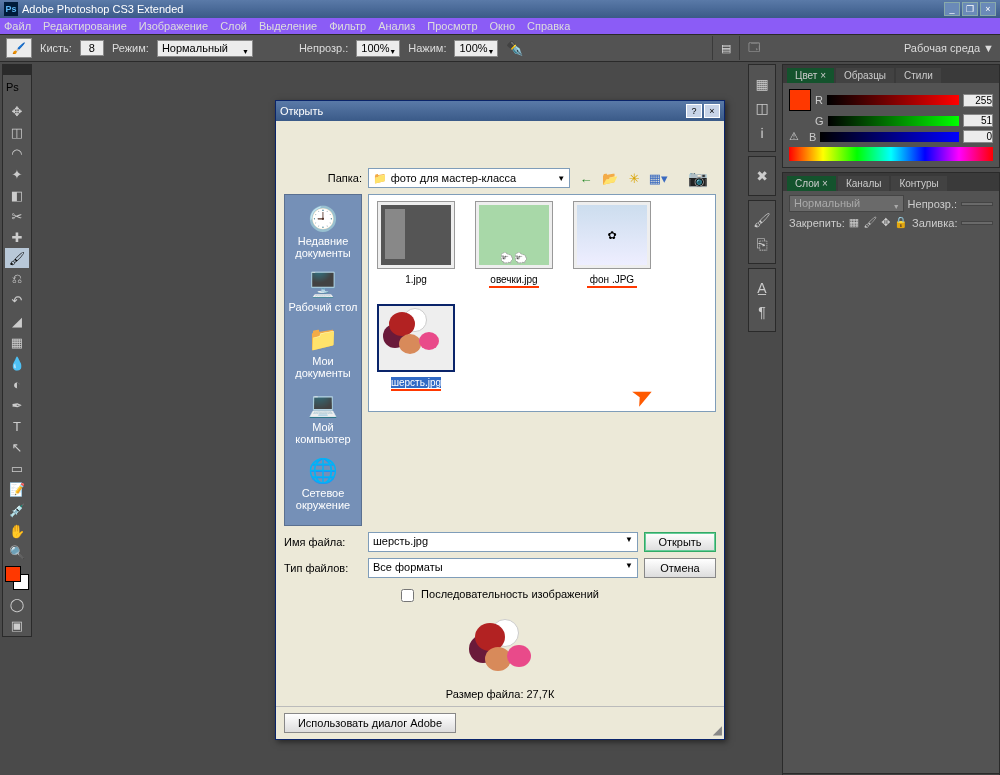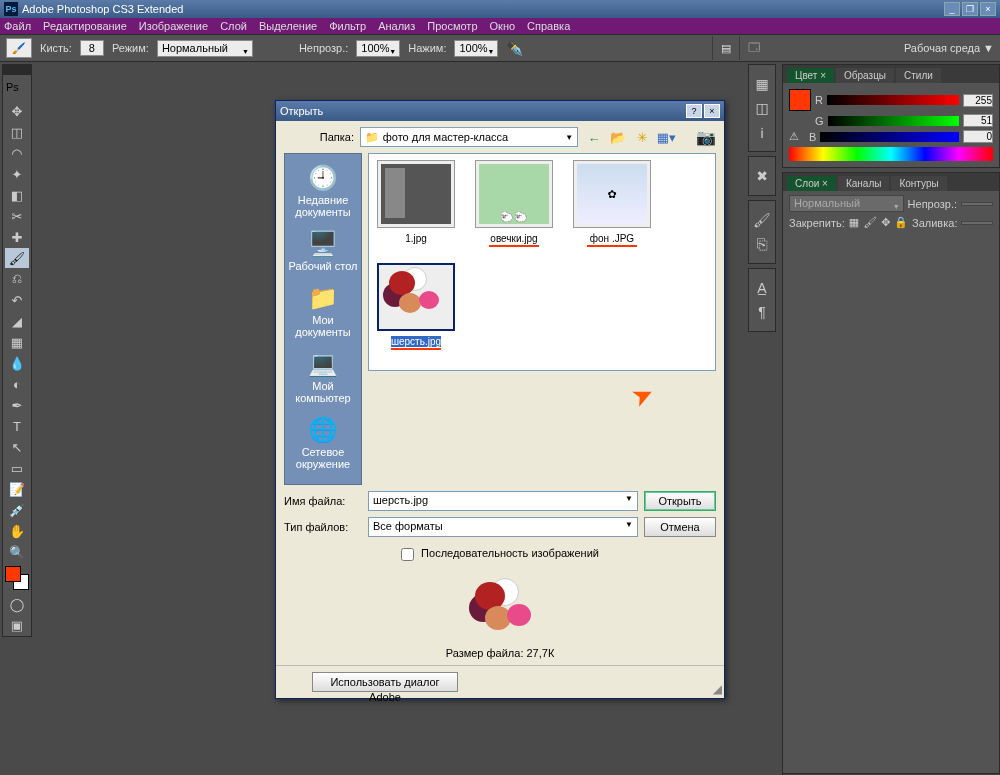--- a/index.html
+++ b/index.html
@@ -5,21 +5,21 @@
 * { margin: 0; padding: 0; box-sizing: border-box; font-family: Tahoma, sans-serif; font-size: 11px; }
 body { background: #4a4a4a; width: 1000px; height: 775px; overflow: hidden; position: relative; }
 
 
 .titlebar { background: linear-gradient(#5a7aa8, #3a5a88); height: 18px; display: flex; align-items: center; padding: 0 4px; color: #fff; }
 .titlebar .ps-badge { width: 14px; height: 14px; background: #001c3a; color: #5cb6f2; display: flex; align-items: center; justify-content: center; font-size: 9px; font-weight: bold; margin-right: 4px; }
 .window-controls { margin-left: auto; display: flex; gap: 2px; }
 .window-controls div { width: 16px; height: 14px; background: #6a8ab8; border: 1px solid #8aa; display: flex; align-items: center; justify-content: center; font-size: 9px; }
 
 
-.menubar { background: #701a75; height: 16px; display: flex; align-items: center; padding: 0 4px; gap: 12px; color: #ddd; }
+.menubar { background: #8b5cf6; height: 16px; display: flex; align-items: center; padding: 0 4px; gap: 12px; color: #ddd; }
 .menubar span { cursor: default; }
 
 
 .optionsbar { background: #535353; height: 28px; border-top: 1px solid #2a2a2a; border-bottom: 1px solid #2a2a2a; display: flex; align-items: center; padding: 0 6px; gap: 8px; color: #ddd; }
 .brush-icon { width: 26px; height: 20px; background: #ececec; border: 1px solid #888; display: flex; align-items: center; justify-content: center; }
 .optionsbar label { color: #ddd; text-align: right; }
 .opt-input { background: #ececec; border: 1px solid #888; padding: 1px 3px; color: #000; }
 .opt-select { background: #ececec; border: 1px solid #888; padding: 0 14px 0 4px; color: #000; position: relative; height: 17px; line-height: 15px; }
 .opt-select::after { content: "▼"; font-size: 7px; position: absolute; right: 3px; top: 3px; }
 .divider-v { width: 1px; height: 24px; background: #3a3a3a; }
@@ -53,21 +53,21 @@
 .color-row input { width: 30px; border: 1px solid #888; background: #ececec; text-align: right; font-size: 10px; }
 .spectrum { height: 14px; background: linear-gradient(90deg, red, yellow, lime, cyan, blue, magenta, red); margin-top: 4px; }
 .layers-body { height: 540px; }
 .status-bar { background: #424242; height: 18px; border-top: 1px solid #2a2a2a; display: flex; align-items: center; justify-content: flex-end; gap: 8px; padding: 0 6px; color: #aaa; font-size: 12px; }
 
 
 .dialog { position: absolute; left: 275px; top: 100px; width: 450px; background: #ece9d8; border: 1px solid #0a246a; box-shadow: 2px 2px 6px rgba(0,0,0,.5); }
 .dialog-title { background: linear-gradient(#5a7aa8, #3a5a88); color: #fff; height: 20px; display: flex; align-items: center; padding: 0 4px; }
 .dialog-title .controls { margin-left: auto; display: flex; gap: 2px; }
 .dialog-title .controls div { width: 16px; height: 14px; background: #c8d4e8; color: #000; display: flex; align-items: center; justify-content: center; font-size: 9px; border: 1px solid #fff; }
-.dialog-top { display: flex; align-items: center; padding: 6px 8px; gap: 6px; }
+.dialog-top { display: flex; align-items: center; padding: 6px 16px; gap: 6px; margin-top: 41px; }
 .dialog-top label { color: #000; }
 .folder-drop { flex: 1; border: 1px solid #7f9db9; background: #fff; padding: 2px 4px; display: flex; align-items: center; gap: 4px; color: #000; height: 20px; }
 .nav-icons { display: flex; gap: 4px; }
 .nav-icons div { width: 20px; height: 20px; display: flex; align-items: center; justify-content: center; font-size: 13px; }
 .dialog-body { display: flex; padding: 0 8px; gap: 6px; }
 .sidebar { width: 78px; background: #7590b7; display: flex; flex-direction: column; padding: 6px 0; border: 1px solid #5a7090; }
 .sb-item { text-align: center; color: #fff; font-size: 9px; padding: 4px 2px 8px; cursor: pointer; }
 .sb-icon { font-size: 24px; margin-bottom: 2px; }
 .filearea { flex: 1; background: #fff; border: 1px solid #7f9db9; height: 218px; padding: 6px; display: flex; flex-wrap: wrap; align-content: flex-start; gap: 16px; }
 .thumb { width: 82px; text-align: center; cursor: pointer; }
@@ -78,21 +78,21 @@
 .thumb .underline { height: 2px; background: #ff3800; width: 50px; margin: 1px auto 0; }
 .dialog-fields { padding: 6px 8px; display: grid; grid-template-columns: 78px 1fr 72px; gap: 6px; align-items: center; color: #000; }
 .dialog-fields select, .dialog-fields .combo { border: 1px solid #7f9db9; background: #fff; padding: 2px 4px; width: 100%; height: 20px; font-size: 11px; }
 .btn { border: 1px solid #888; background: linear-gradient(#fff, #ddd); padding: 2px 8px; text-align: center; cursor: pointer; height: 20px; line-height: 15px; }
 .btn.primary { border: 1px solid #3a6; box-shadow: 0 0 0 1px #6c9 inset; }
 .seq-row { text-align: center; padding: 4px; color: #000; }
 .seq-row input[type=checkbox] { vertical-align: middle; margin-right: 4px; }
 .preview { text-align: center; padding: 6px; }
 .preview .pimg { width: 80px; height: 70px; margin: 0 auto 6px; display: flex; align-items: center; justify-content: center; font-size: 36px; }
 .dlg-footer { padding: 6px 8px; border-top: 1px solid #bbb; display: flex; }
-.dlg-footer .btn { width: 146px; margin-left: 28px; }
+.dlg-footer .btn { width: 172px; }
 .resize-grip { position: absolute; right: 2px; bottom: 2px; font-size: 12px; color: #888; }
 .arrow { position: absolute; left: 632px; top: 380px; font-size: 26px; color: #ff5a00; transform: rotate(-25deg); pointer-events: none; }
 
 
 .yarn { position: relative; width: 70px; height: 60px; }
 .ball { position: absolute; border-radius: 50%; }
 </style>
 </head>
 <body>
 

